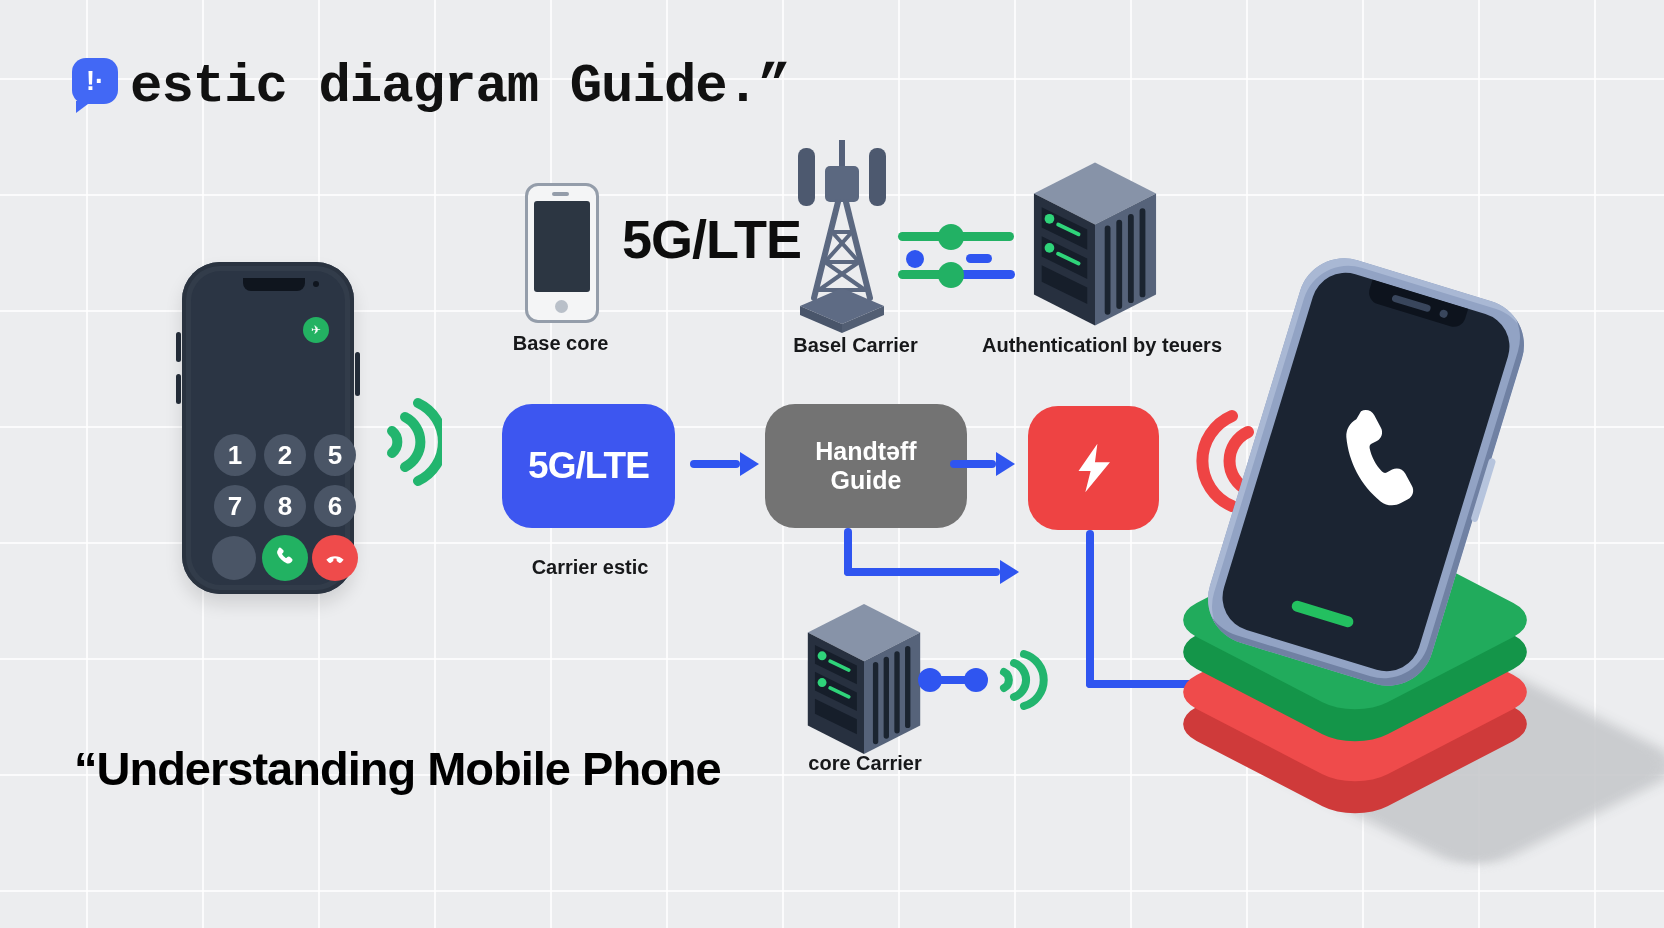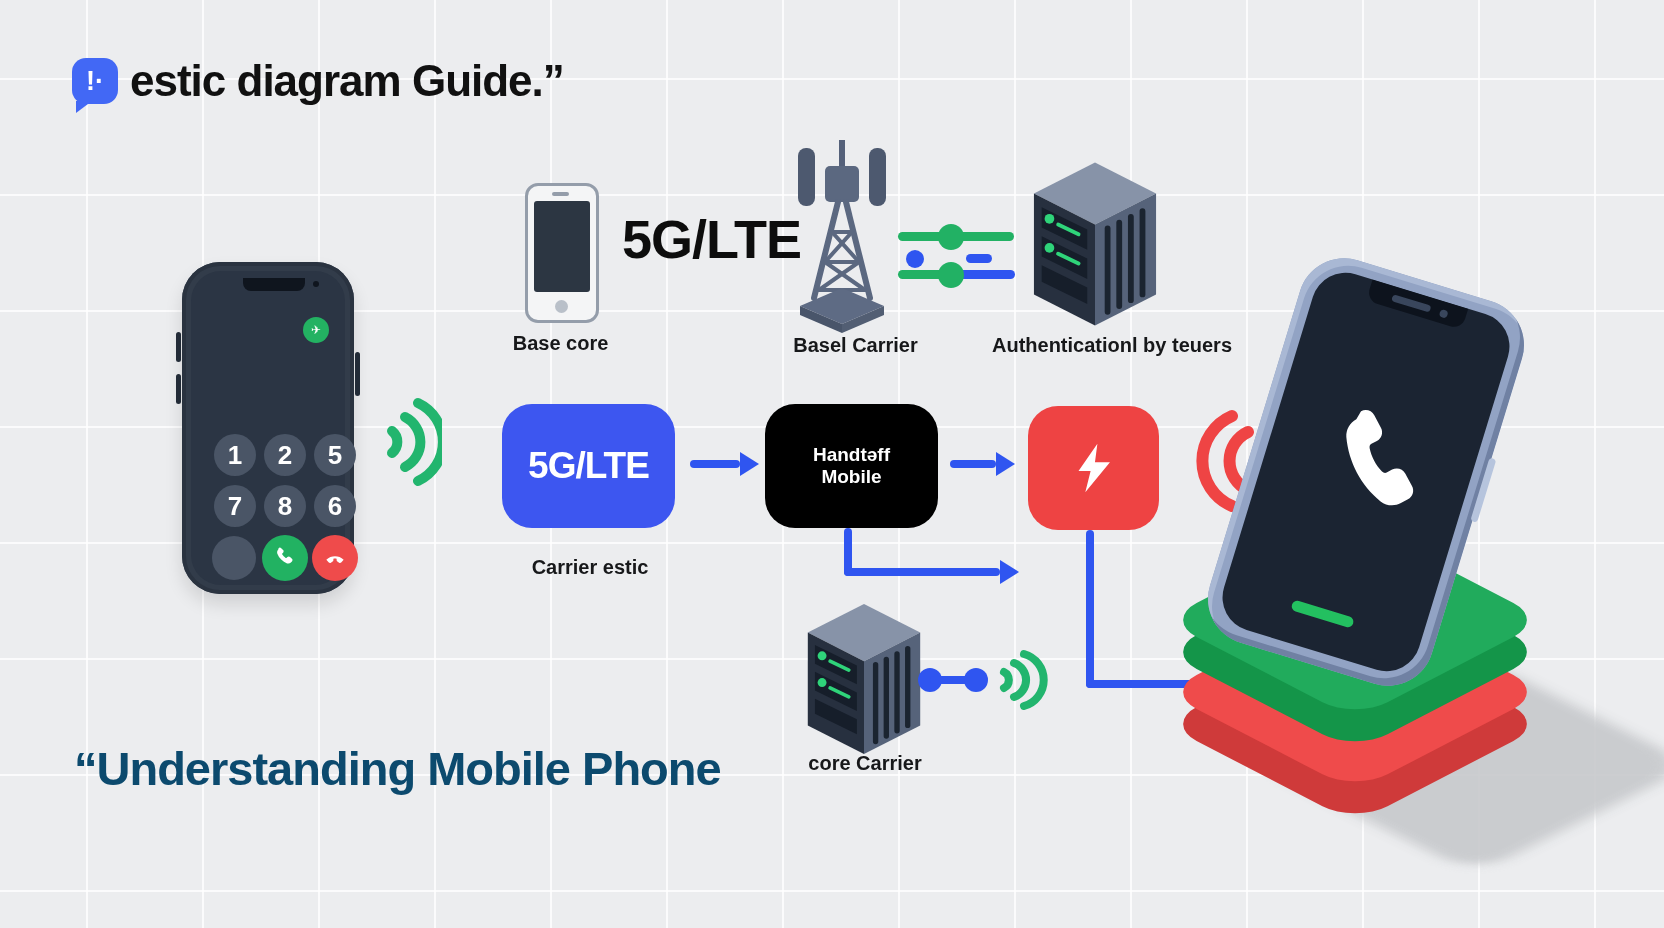--- a/index.html
+++ b/index.html
@@ -14,21 +14,21 @@
     background-position:-30px -38px;
   }
   .abs{position:absolute;}
   .caption{color:#17181a;font-size:20px;font-weight:600;text-align:center;}
 
   
   .brand-bubble{left:72px;top:58px;width:46px;height:46px;background:#4268f5;border-radius:14px;
     color:#fff;font-weight:800;font-size:27px;display:flex;align-items:center;justify-content:center;}
   .brand-bubble:after{content:"";position:absolute;left:4px;bottom:-9px;width:0;height:0;
     border-left:16px solid #4268f5;border-bottom:12px solid transparent;}
-  .header-title{left:130px;top:56px;font-size:44px;font-weight:800;color:#111;letter-spacing:-1px;}
+  .header-title{left:130px;top:56px;font-size:54px;font-weight:800;color:#111;letter-spacing:-1px;font-family:Liberation Mono, monospace;}
 
   
   .caller-phone{left:182px;top:262px;width:172px;height:332px;background:#323c4a;border-radius:38px;
     box-shadow:inset 0 0 0 4px #2a3340, 0 10px 18px rgba(0,0,0,.12);}
   .caller-screen{position:absolute;left:9px;top:9px;right:9px;bottom:9px;background:#2b3544;border-radius:30px;}
   .caller-notch{position:absolute;left:52px;top:7px;width:62px;height:13px;background:#0f151e;border-radius:0 0 8px 8px;}
   .caller-cam{position:absolute;left:122px;top:10px;width:6px;height:6px;border-radius:50%;background:#0f151e;}
   .side-btn{position:absolute;background:#222b37;border-radius:3px;}
   .badge{position:absolute;right:16px;top:46px;width:26px;height:26px;border-radius:50%;background:#23b262;
     color:#fff;font-size:12px;display:flex;align-items:center;justify-content:center;}
@@ -36,37 +36,37 @@
     font-size:26px;font-weight:700;display:flex;align-items:center;justify-content:center;}
   .action{position:absolute;width:46px;height:46px;border-radius:50%;display:flex;align-items:center;justify-content:center;}
   .action.gray{background:#4a5566;}
   .action.green{background:#22b262;}
   .action.red{background:#ef4b4b;}
 
   
   .flow-box{display:flex;flex-direction:column;align-items:center;justify-content:center;border-radius:30px;
     color:#fff;font-weight:800;text-align:center;}
   .box-carrier{left:502px;top:404px;width:173px;height:124px;background:#3d56f0;font-size:37px;letter-spacing:-1px;}
-  .box-handoff{left:765px;top:404px;width:173px;height:124px;background:#000000;font-size:19px;line-height:1.18;}
+  .box-handoff{left:765px;top:404px;width:202px;height:124px;background:#737373;font-size:25px;line-height:1.18;}
   .box-signal{left:1028px;top:406px;width:131px;height:124px;background:#ee4343;}
   .carrier-caption{left:460px;top:556px;width:260px;}
   .blue-line{position:absolute;background:#2f55f0;border-radius:4px;}
   .arrow-head{position:absolute;width:0;height:0;border-top:12px solid transparent;
     border-bottom:12px solid transparent;border-left:19px solid #2f55f0;}
 
   
   .mini-phone{left:525px;top:183px;width:68px;height:134px;background:#f4f5f6;border:3px solid #949daa;border-radius:13px;}
   .mini-screen{position:absolute;left:6px;top:15px;right:6px;bottom:28px;background:#2c3642;border-radius:3px;}
   .mini-speaker{position:absolute;left:24px;top:6px;width:17px;height:4px;border-radius:2px;background:#949daa;}
   .mini-home{position:absolute;left:27px;bottom:7px;width:13px;height:13px;border-radius:50%;background:#b9c0c9;}
 
   .network-title{left:622px;top:208px;font-size:54px;font-weight:800;color:#0d0d0d;letter-spacing:-1px;}
   .label-base{left:478px;top:332px;width:165px;}
   .label-tower{left:768px;top:334px;width:175px;}
-  .label-auth{left:972px;top:334px;width:260px;text-align:right;}
+  .label-auth{left:972px;top:334px;width:260px;}
   .label-core{left:760px;top:752px;width:210px;}
 
   
   .sl-line{position:absolute;height:9px;border-radius:5px;}
   .sl-dot{position:absolute;border-radius:50%;}
 
   
   .conn-dot{position:absolute;width:24px;height:24px;border-radius:50%;background:#2f55f0;}
 
   
@@ -77,21 +77,21 @@
   
   .ring-phone{left:1250px;top:272px;width:232px;height:400px;background:#92a3c4;border-radius:46px;
     transform:rotate(17deg);box-shadow:inset -6px -6px 0 #7081a3, inset 6px 6px 0 #a9b8d4;}
   .ring-screen{position:absolute;left:14px;top:14px;right:14px;bottom:14px;background:#1b2432;border-radius:34px;overflow:hidden;}
   .ring-notch{position:absolute;left:52px;top:0;width:100px;height:22px;background:#0d131d;border-radius:0 0 12px 12px;}
   .ring-slot{position:absolute;left:24px;top:8px;width:40px;height:7px;border-radius:4px;background:#39465c;}
   .ring-cam{position:absolute;left:74px;top:8px;width:8px;height:8px;border-radius:50%;background:#39465c;}
   .ring-pill{position:absolute;left:70px;bottom:32px;width:64px;height:11px;border-radius:6px;background:#23c060;}
   .ring-sidebtn{position:absolute;right:-5px;top:150px;width:7px;height:66px;border-radius:4px;background:#b6c4dd;}
 
-  .footer-title{left:74px;top:740px;font-size:47px;font-weight:800;color:#0c4a6e;letter-spacing:-1px;line-height:1.24;}
+  .footer-title{left:74px;top:740px;font-size:47px;font-weight:800;color:#000000;letter-spacing:-1px;line-height:1.24;}
 </style>
 </head>
 <body>
 
 <div class="abs brand-bubble">
   <span>!·</span>
 </div>
 <div class="abs header-title">estic diagram Guide.”</div>
 
 <div class="abs caller-phone">
@@ -147,21 +147,21 @@
 <div class="abs flow-box box-carrier">
   <span>5G/LTE</span>
 </div>
 <div class="abs caption carrier-caption">Carrier estic</div>
 
 <div class="blue-line" style="left:690px;top:460px;width:50px;height:8px;"></div>
 <div class="arrow-head" style="left:740px;top:452px;"></div>
 
 <div class="abs flow-box box-handoff">
   <span>Handtəff</span>
-  <span>Mobile</span>
+  <span>Guide</span>
 </div>
 
 <div class="blue-line" style="left:950px;top:460px;width:46px;height:8px;"></div>
 <div class="arrow-head" style="left:996px;top:452px;"></div>
 
 <div class="abs flow-box box-signal">
   <svg width="58" height="58" viewBox="0 0 24 24">
     <path fill="#ffffff" d="M13.4 2 L5.6 13.2 H10.6 L8.4 22 L18.6 9.6 H12.4 Z"></path>
   </svg>
 </div>

